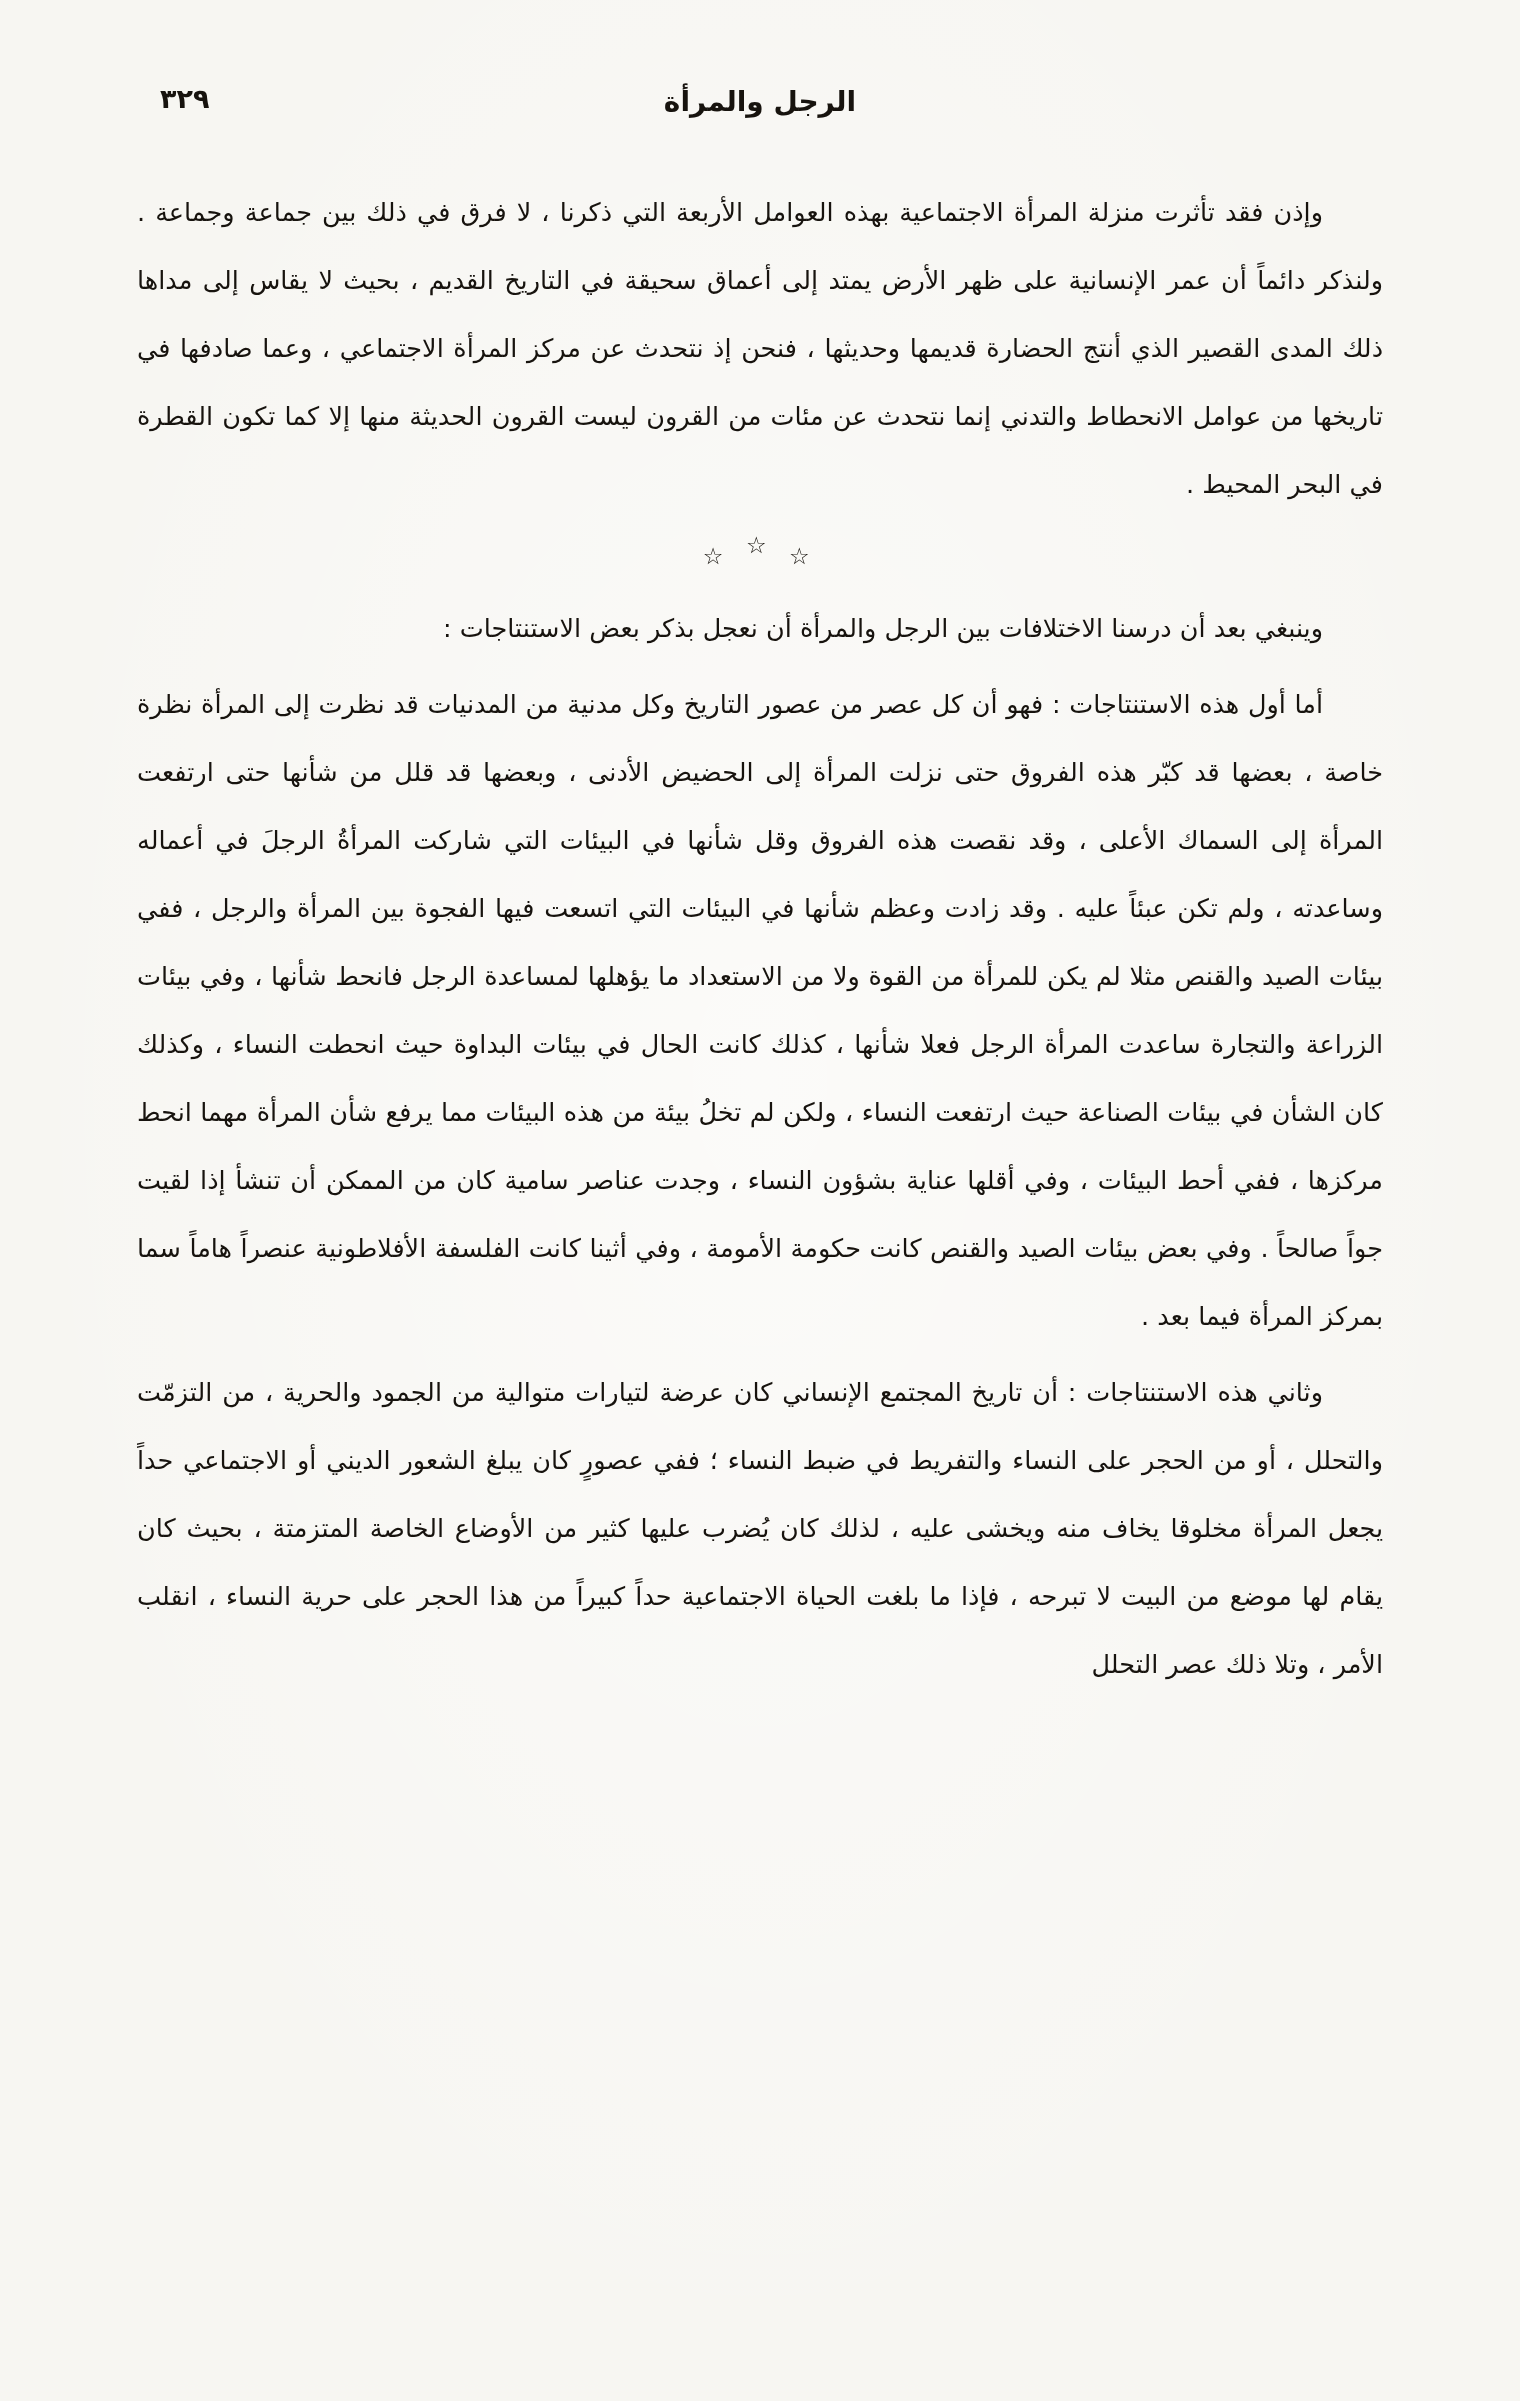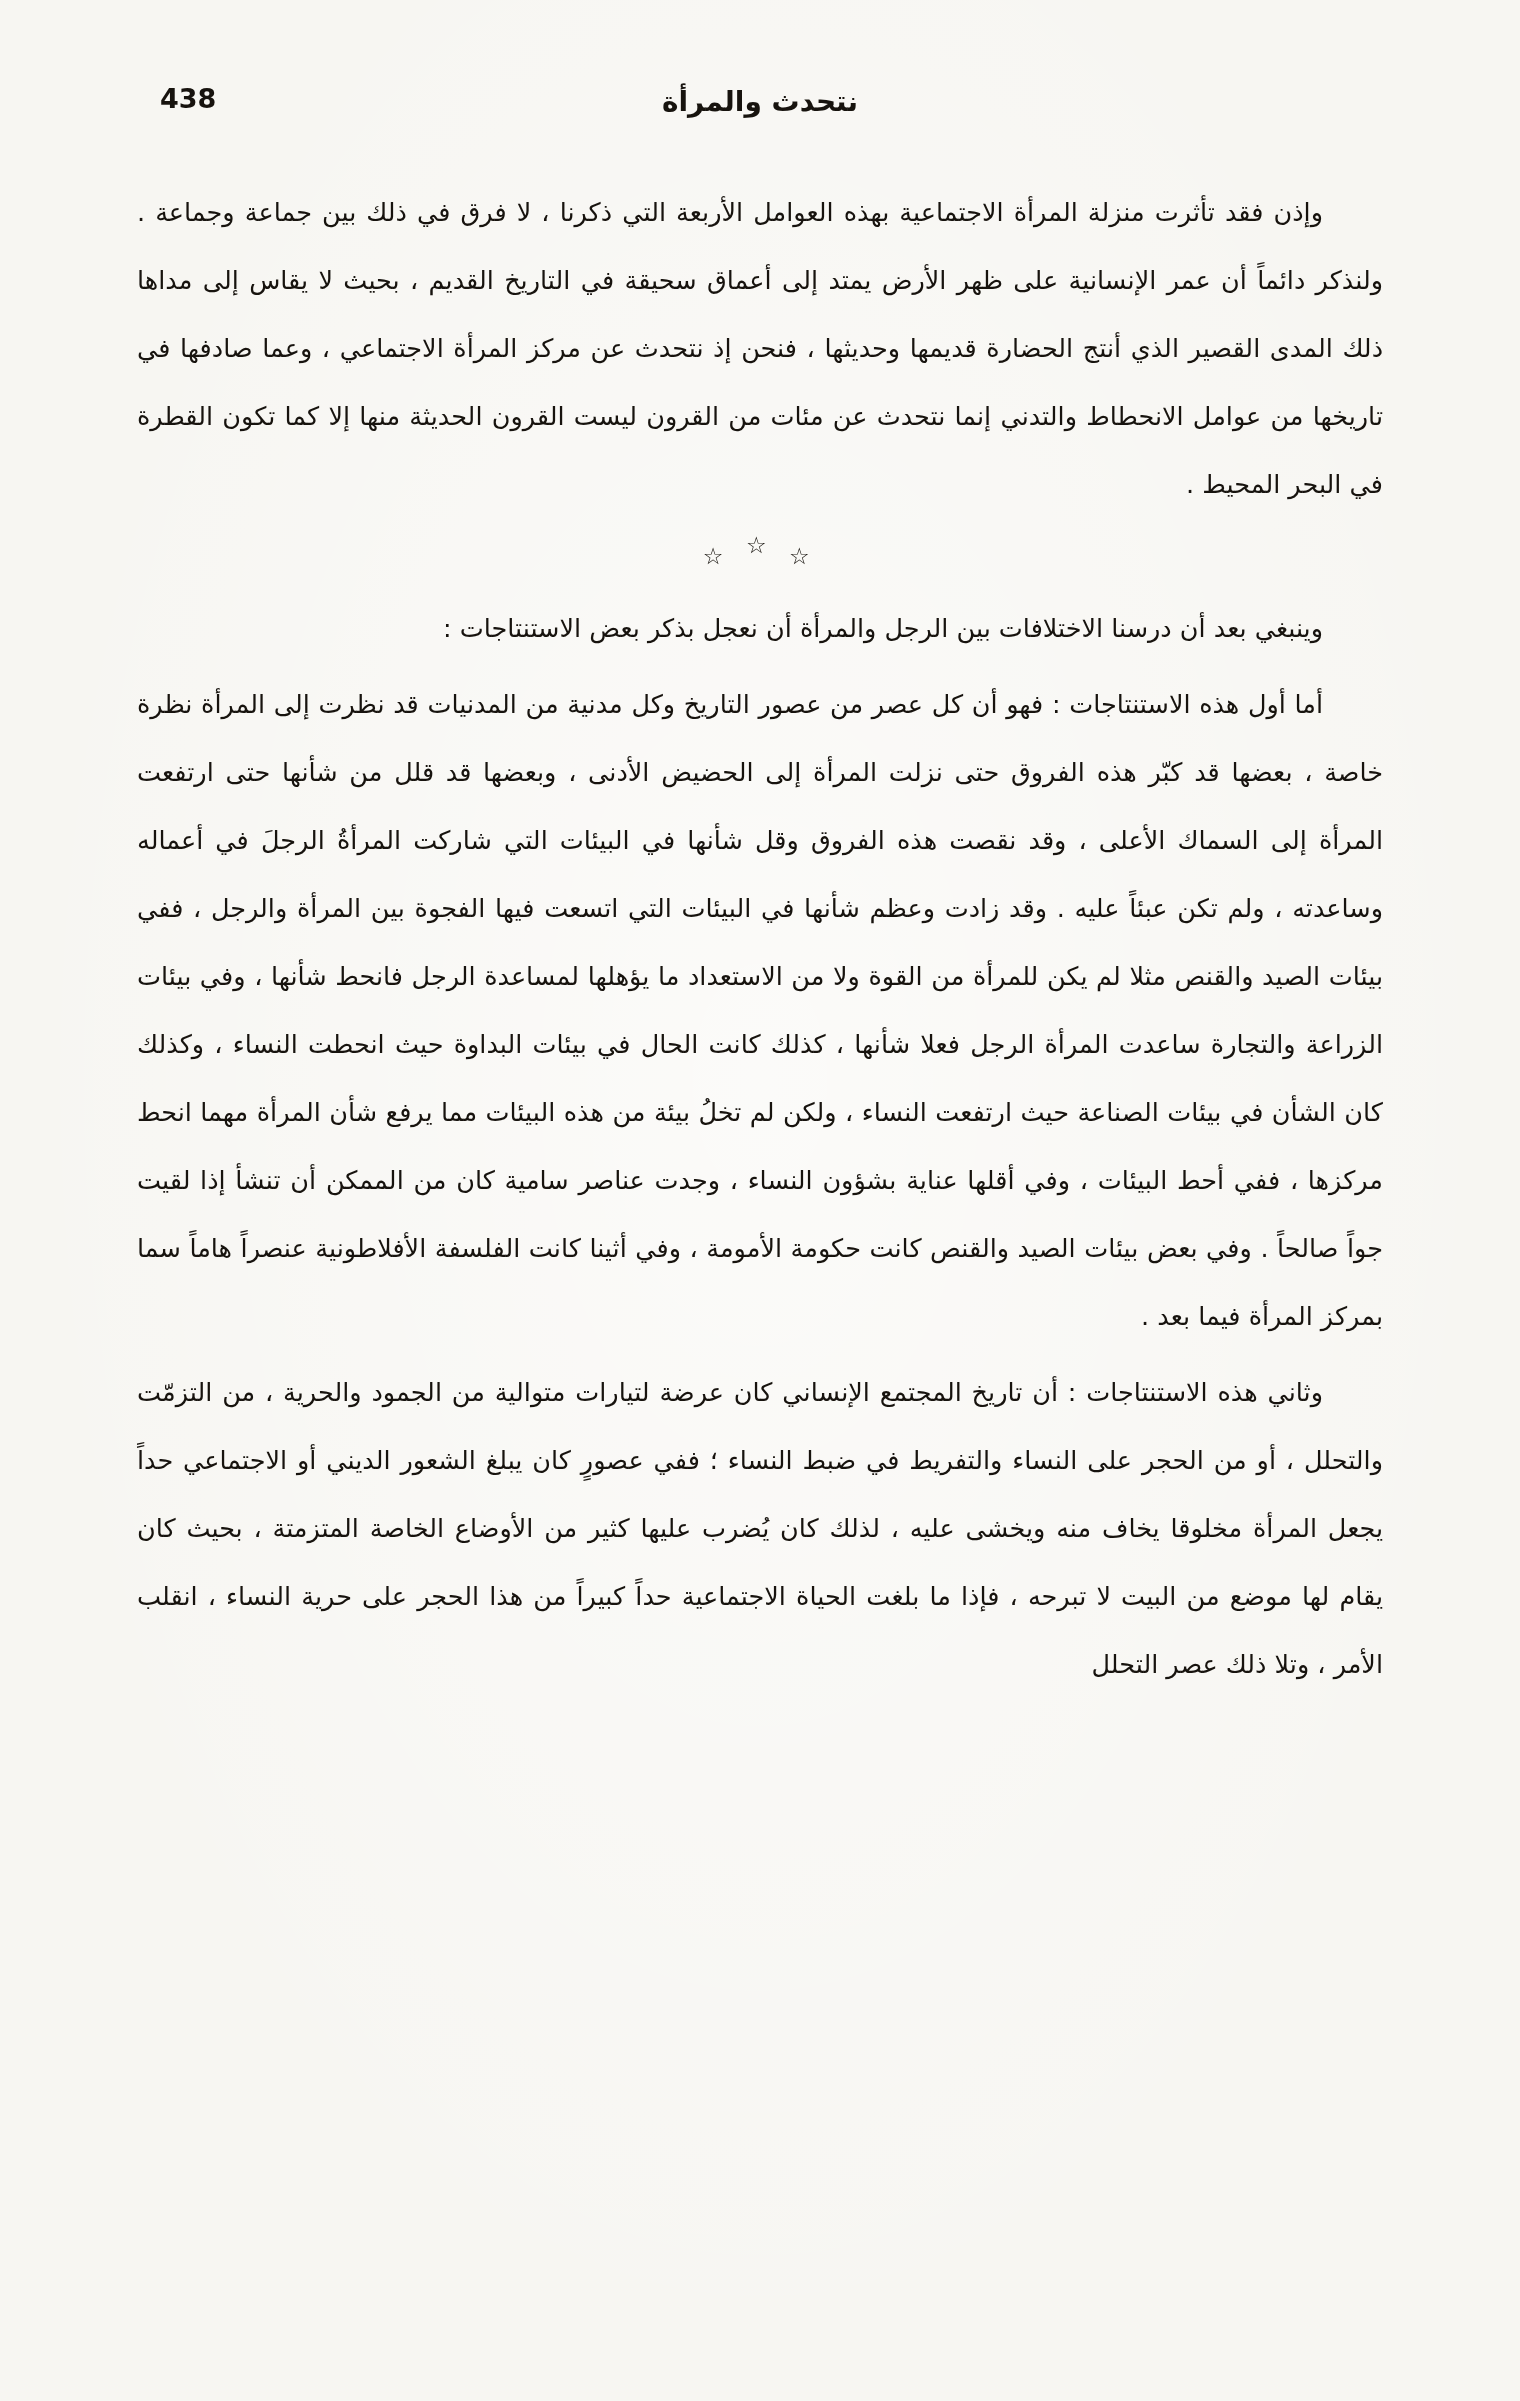--- a/index.html
+++ b/index.html
@@ -69,22 +69,22 @@
     position: relative;
     top: -10.8px;
   }
 </style>
 </head>
 <body>
 
 <div class="page">
 
   <header class="page-header">
-    <div class="page-number">438</div>
-    <div class="page-title">نتحدث والمرأة</div>
+    <div class="page-number">٣٢٩</div>
+    <div class="page-title">الرجل والمرأة</div>
   </header>
 
   <main class="page-body">
 
     <p class="para">وإذن فقد تأثرت منزلة المرأة الاجتماعية بهذه العوامل الأربعة التي ذكرنا ، لا فرق في ذلك بين جماعة وجماعة . ولنذكر دائماً أن عمر الإنسانية على ظهر الأرض يمتد إلى أعماق سحيقة في التاريخ القديم ، بحيث لا يقاس إلى مداها ذلك المدى القصير الذي أنتج الحضارة قديمها وحديثها ، فنحن إذ نتحدث عن مركز المرأة الاجتماعي ، وعما صادفها في تاريخها من عوامل الانحطاط والتدني إنما نتحدث عن مئات من القرون ليست القرون الحديثة منها إلا كما تكون القطرة في البحر المحيط .</p>
 
     <div class="separator">
       <span class="star">☆</span>
       <span class="star mid">☆</span>
       <span class="star">☆</span>

